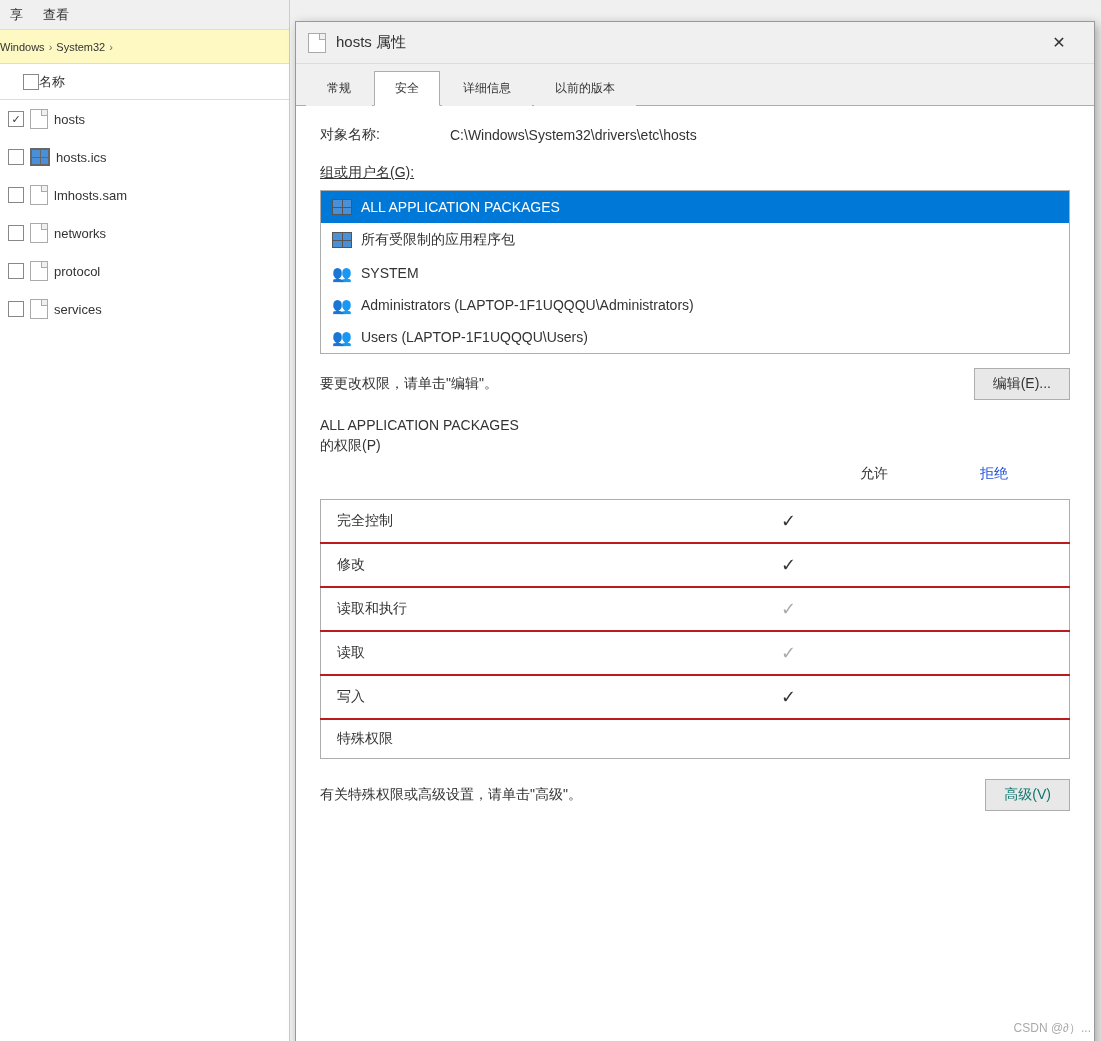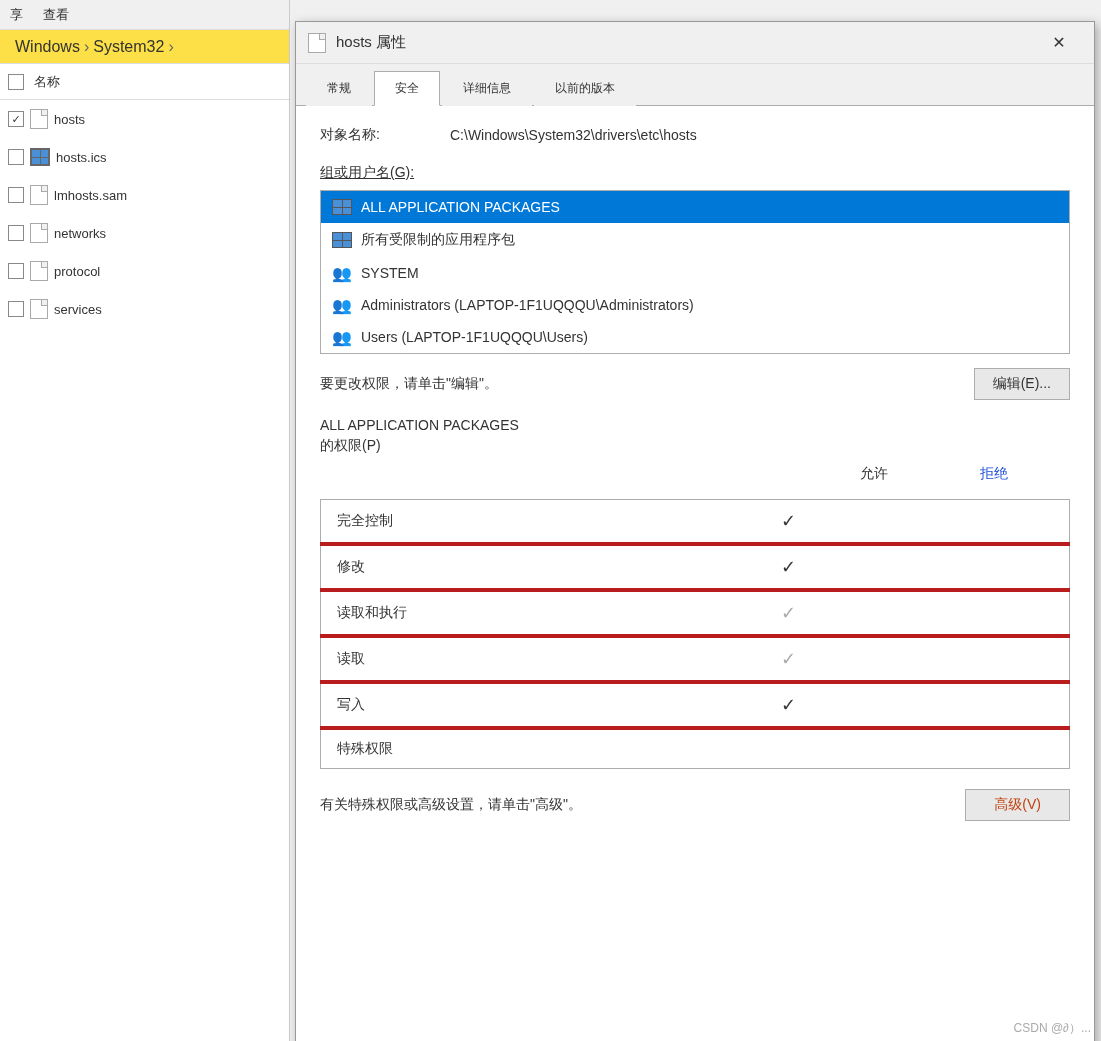--- a/index.html
+++ b/index.html
@@ -35,41 +35,41 @@
     }
 
     .left-top-bar span {
       font-size: 13px;
       color: #333;
       cursor: pointer;
     }
 
     .breadcrumb-bar {
       height: 34px;
-      background: #fde047;
+      background: #fef9c3;
       border-bottom: 1px solid #ddd;
       display: flex;
       align-items: center;
-      padding: 0 15px;
-      font-size: 16px;
+      padding: 0 0;
+      font-size: 11px;
       color: #333;
     }
 
     .breadcrumb-bar .arrow {
       margin: 0 4px;
       color: #666;
     }
 
     .file-list-header {
       height: 36px;
       border-bottom: 1px solid #ddd;
       display: flex;
       align-items: center;
-      padding: 0 8px;
-      gap: 10px;
+      padding: 0 23px;
+      gap: 0;
     }
 
     .header-checkbox {
       width: 16px;
       height: 16px;
       border: 1px solid #888;
       display: inline-block;
       cursor: pointer;
     }
 
@@ -328,21 +328,21 @@
       width: 100%;
       border: 1px solid #adadad;
       border-collapse: collapse;
       margin-bottom: 20px;
     }
 
     .perm-table td {
       padding: 10px 16px;
       font-size: 14px;
       color: #333;
-      border-bottom: 4px solid #b91c1c;
+      border-bottom: 2px solid #b91c1c;
     }
 
     .perm-table tr:last-child td {
       border-bottom: none;
     }
 
     .perm-table .perm-name {
       width: 50%;
     }
 
@@ -368,26 +368,26 @@
     .advanced-hint {
       font-size: 14px;
       color: #333;
       display: flex;
       align-items: center;
       justify-content: space-between;
       margin-top: 10px;
     }
 
     .advanced-btn {
-      padding: 6px 28px;
+      padding: 6px 18px;
       font-size: 14px;
       background: #e8e8e8;
       border: 1px solid #adadad;
       cursor: pointer;
-      color: #c2410c;
+      color: #0f766e;
     }
 
     .csdn-watermark {
       position: absolute;
       bottom: 4px;
       right: 10px;
       font-size: 12px;
       color: #aaa;
     }
   </style>

